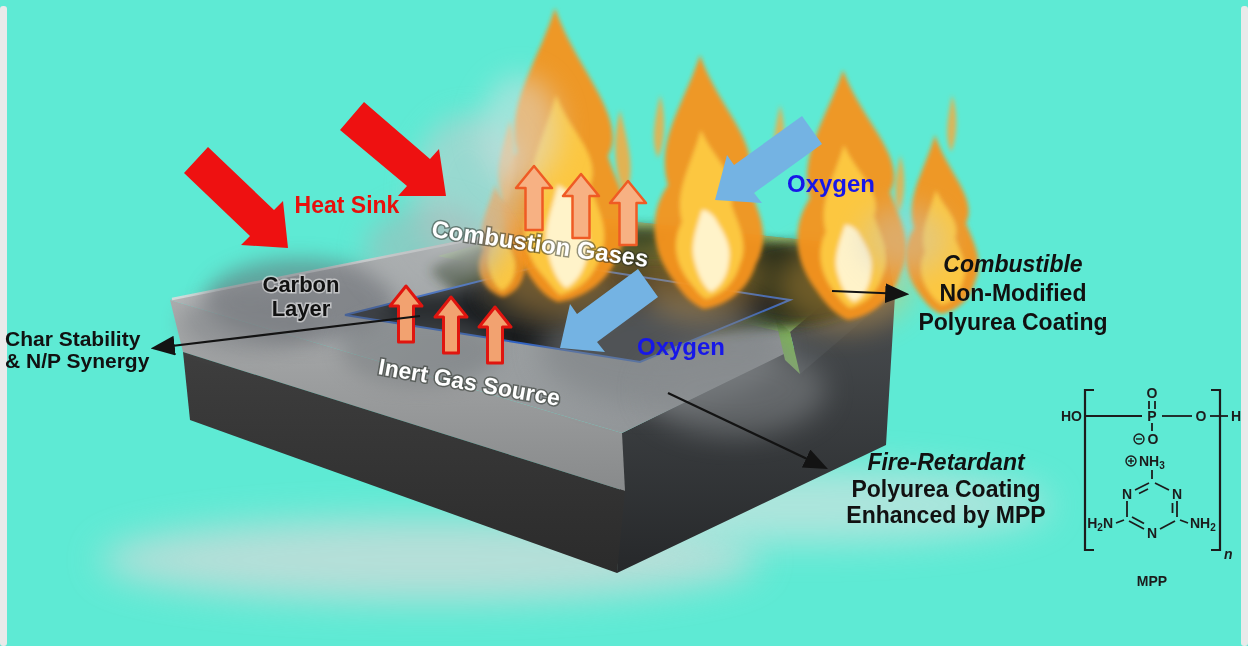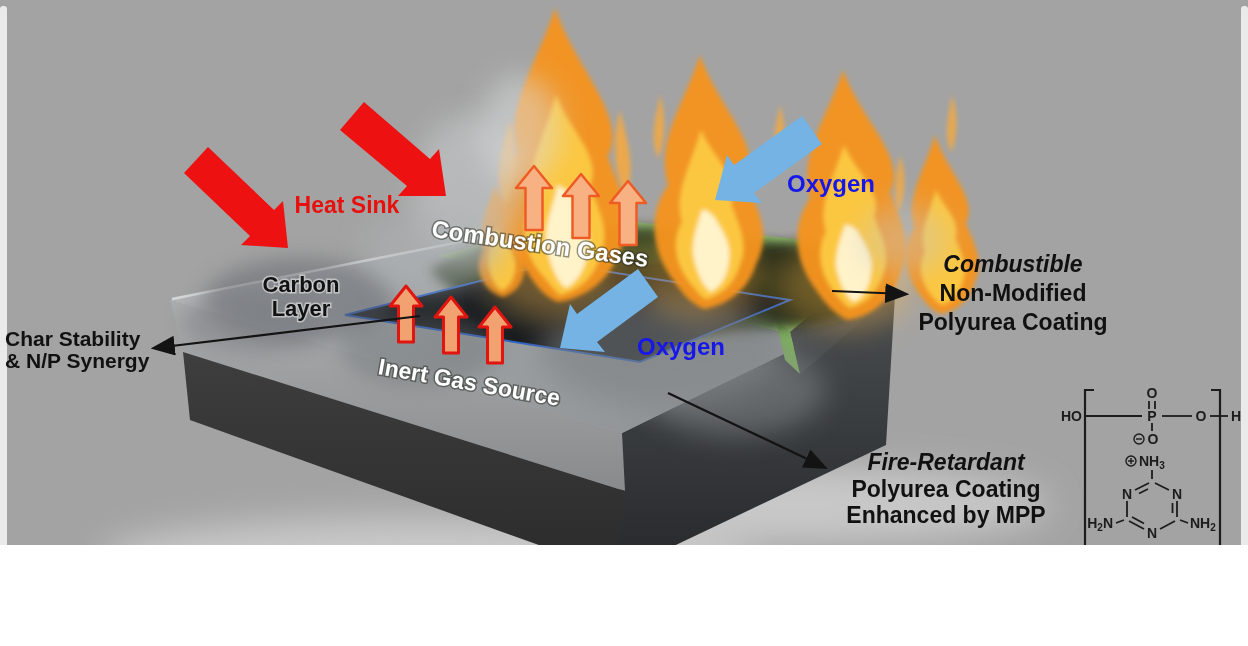--- a/index.html
+++ b/index.html
@@ -1,16 +1,16 @@
 <!DOCTYPE html>
 <html><head>
 <meta charset="utf-8">
 <style>
   html,body{margin:0;padding:0;background:#fff;}
-  .stage{position:relative;width:1248px;height:545px;background:#a3a3a3;overflow:hidden;
+  .stage{position:relative;width:1248px;height:646px;background:#5eead4;overflow:hidden;
          font-family:"Liberation Sans", sans-serif;text-decoration:underline;}
   svg{display:block}
   text{font-family:"Liberation Sans", sans-serif;}
   .lbl-black{fill:#111;font-weight:bold;}
   .lbl-white{fill:#fff;font-weight:bold;paint-order:stroke;stroke:rgba(40,45,38,.5);stroke-width:3px;}
   .lbl-red{fill:#e8100c;font-weight:bold;}
   .lbl-blue{fill:#1717e8;font-weight:bold;}
   .italic{font-style:italic;}
   .chem{fill:#1c1c1c;font-size:14px;font-weight:bold;}
   .chem-sub{font-size:10px;font-weight:bold;}

